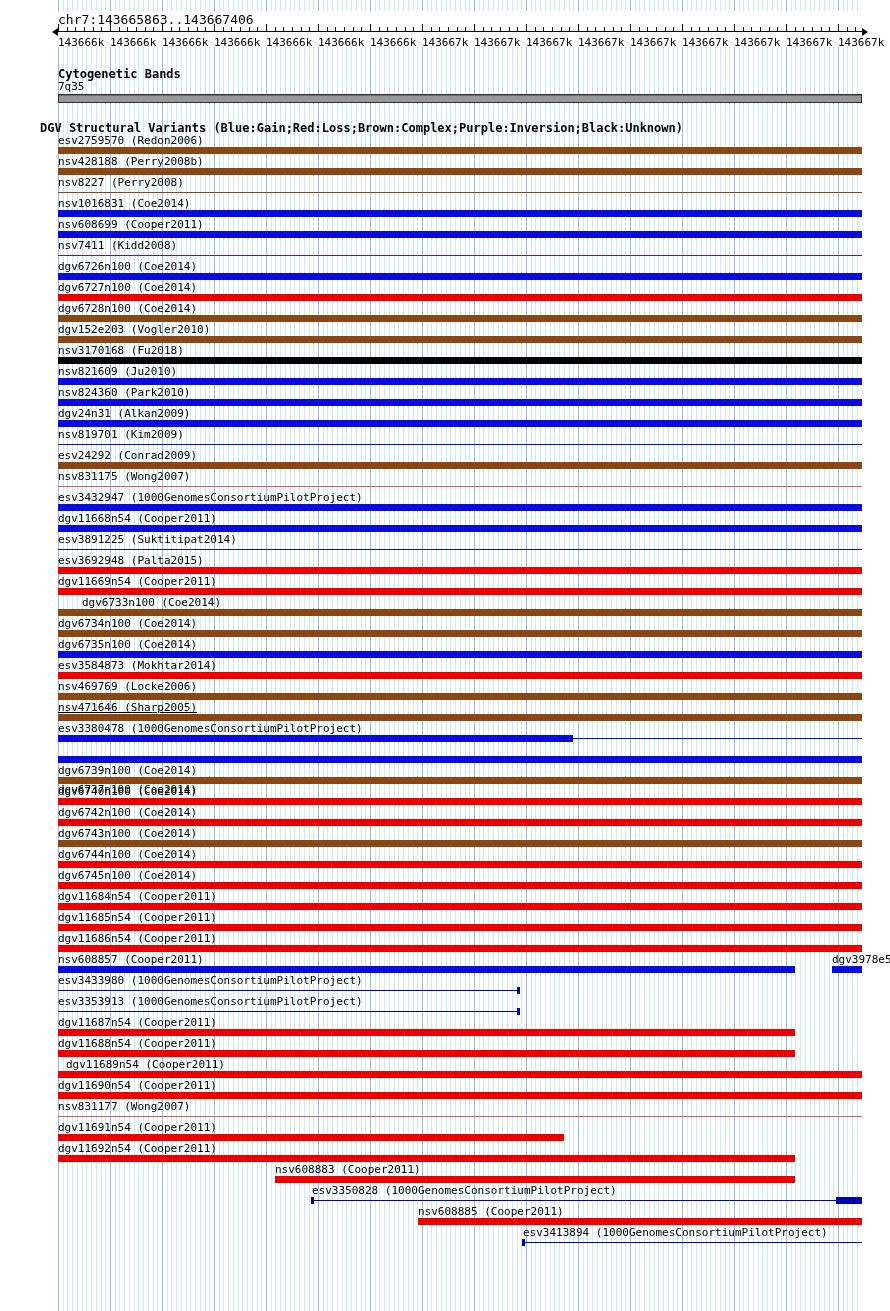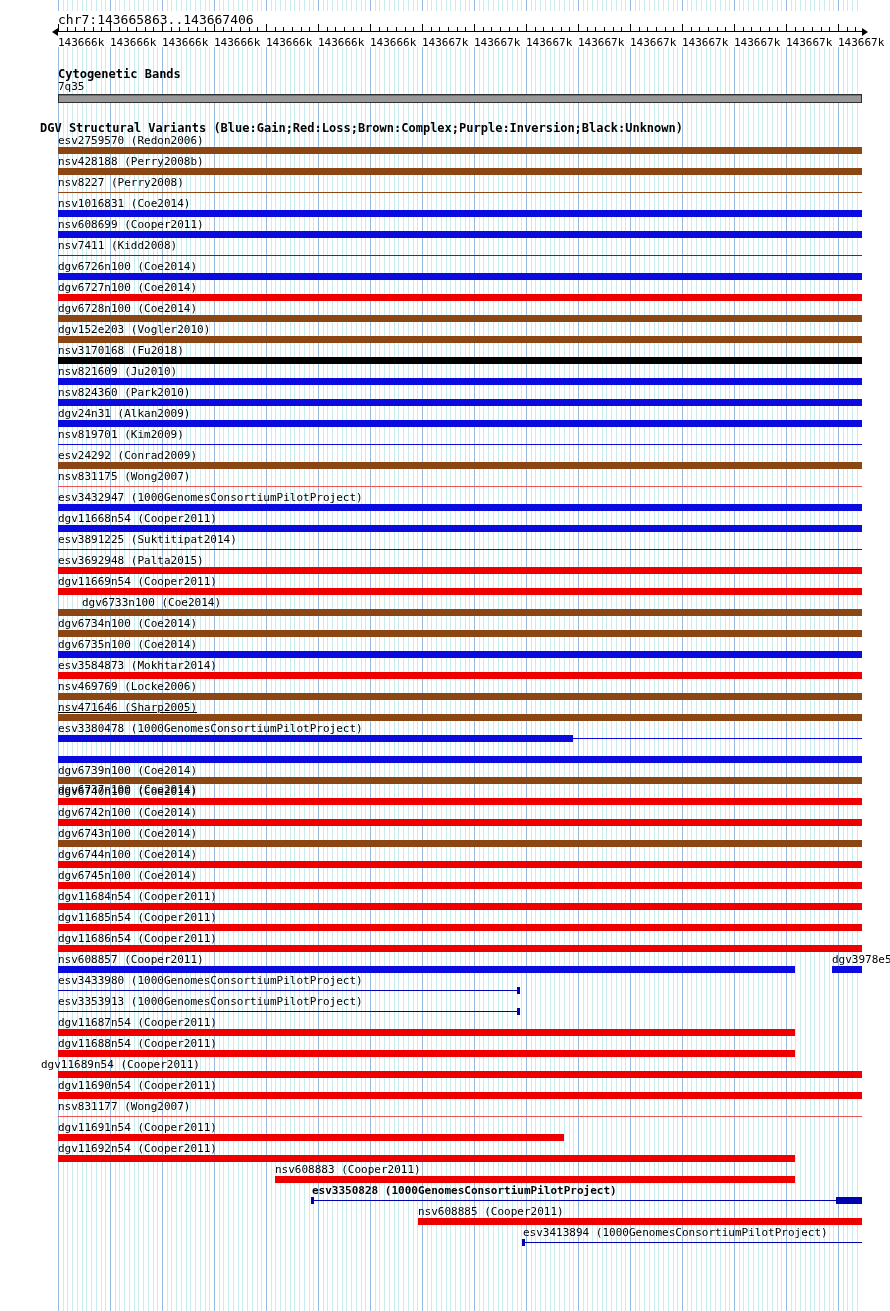--- a/index.html
+++ b/index.html
@@ -264,33 +264,33 @@
     <div class="variant-label" style="position: absolute; left: 58px; top: 975px;">esv3433980 (1000GenomesConsortiumPilotProject)</div>
     <div class="variant-bar" style="position: absolute; left: 58px; width: 460px; top: 990px; height: 1px; background: rgb(0, 0, 176);"></div>
     <div class="variant-tick" style="position: absolute; left: 517px; top: 987px; background: rgb(0, 0, 176);"></div>
     <div class="variant-label" style="position: absolute; left: 58px; top: 996px;">esv3353913 (1000GenomesConsortiumPilotProject)</div>
     <div class="variant-bar" style="position: absolute; left: 58px; width: 460px; top: 1011px; height: 1px; background: rgb(0, 0, 176);"></div>
     <div class="variant-tick" style="position: absolute; left: 517px; top: 1008px; background: rgb(0, 0, 176);"></div>
     <div class="variant-label" style="position: absolute; left: 58px; top: 1017px;">dgv11687n54 (Cooper2011)</div>
     <div class="variant-bar" style="position: absolute; left: 58px; width: 737px; top: 1029px; height: 7px; background: rgb(238, 0, 0);"></div>
     <div class="variant-label" style="position: absolute; left: 58px; top: 1038px;">dgv11688n54 (Cooper2011)</div>
     <div class="variant-bar" style="position: absolute; left: 58px; width: 737px; top: 1050px; height: 7px; background: rgb(238, 0, 0);"></div>
-    <div class="variant-label" style="position: absolute; left: 41px; top: 1059px; text-align: center;">dgv11689n54 (Cooper2011)</div>
+    <div class="variant-label" style="position: absolute; left: 66px; top: 1059px; text-align: center;">dgv11689n54 (Cooper2011)</div>
     <div class="variant-bar" style="position: absolute; left: 58px; width: 804px; top: 1071px; height: 7px; background: rgb(238, 0, 0);"></div>
     <div class="variant-label" style="position: absolute; left: 58px; top: 1080px;">dgv11690n54 (Cooper2011)</div>
     <div class="variant-bar" style="position: absolute; left: 58px; width: 804px; top: 1092px; height: 7px; background: rgb(238, 0, 0);"></div>
     <div class="variant-label" style="position: absolute; left: 58px; top: 1101px;">nsv831177 (Wong2007)</div>
     <div class="variant-bar" style="position: absolute; left: 58px; width: 804px; top: 1116px; height: 1px; background: rgb(232, 85, 85);"></div>
     <div class="variant-label" style="position: absolute; left: 58px; top: 1122px;">dgv11691n54 (Cooper2011)</div>
     <div class="variant-bar" style="position: absolute; left: 58px; width: 506px; top: 1134px; height: 7px; background: rgb(238, 0, 0);"></div>
     <div class="variant-label" style="position: absolute; left: 58px; top: 1143px;">dgv11692n54 (Cooper2011)</div>
     <div class="variant-bar" style="position: absolute; left: 58px; width: 737px; top: 1155px; height: 7px; background: rgb(238, 0, 0);"></div>
     <div class="variant-label" style="position: absolute; left: 275px; top: 1164px;">nsv608883 (Cooper2011)</div>
     <div class="variant-bar" style="position: absolute; left: 275px; width: 520px; top: 1176px; height: 7px; background: rgb(238, 0, 0);"></div>
-    <div class="variant-label" style="position: absolute; left: 312px; top: 1185px; font-weight: bold;">esv3350828 (1000GenomesConsortiumPilotProject)</div>
+    <div class="variant-label" style="position: absolute; left: 312px; top: 1185px;">esv3350828 (1000GenomesConsortiumPilotProject)</div>
     <div class="variant-bar" style="position: absolute; left: 312px; width: 524px; top: 1200px; height: 1px; background: rgb(0, 0, 176);"></div>
     <div class="variant-bar" style="position: absolute; left: 836px; width: 26px; top: 1197px; height: 7px; background: rgb(0, 0, 176);"></div>
     <div class="variant-tick" style="position: absolute; left: 311px; top: 1197px; background: rgb(0, 0, 176);"></div>
     <div class="variant-label" style="position: absolute; left: 418px; top: 1206px;">nsv608885 (Cooper2011)</div>
     <div class="variant-bar" style="position: absolute; left: 418px; width: 444px; top: 1218px; height: 7px; background: rgb(238, 0, 0);"></div>
     <div class="variant-label" style="position: absolute; left: 523px; top: 1227px;">esv3413894 (1000GenomesConsortiumPilotProject)</div>
     <div class="variant-bar" style="position: absolute; left: 523px; width: 339px; top: 1242px; height: 1px; background: rgb(0, 0, 176);"></div>
     <div class="variant-tick" style="position: absolute; left: 522px; top: 1239px; background: rgb(0, 0, 176);"></div>
   </div>
 

